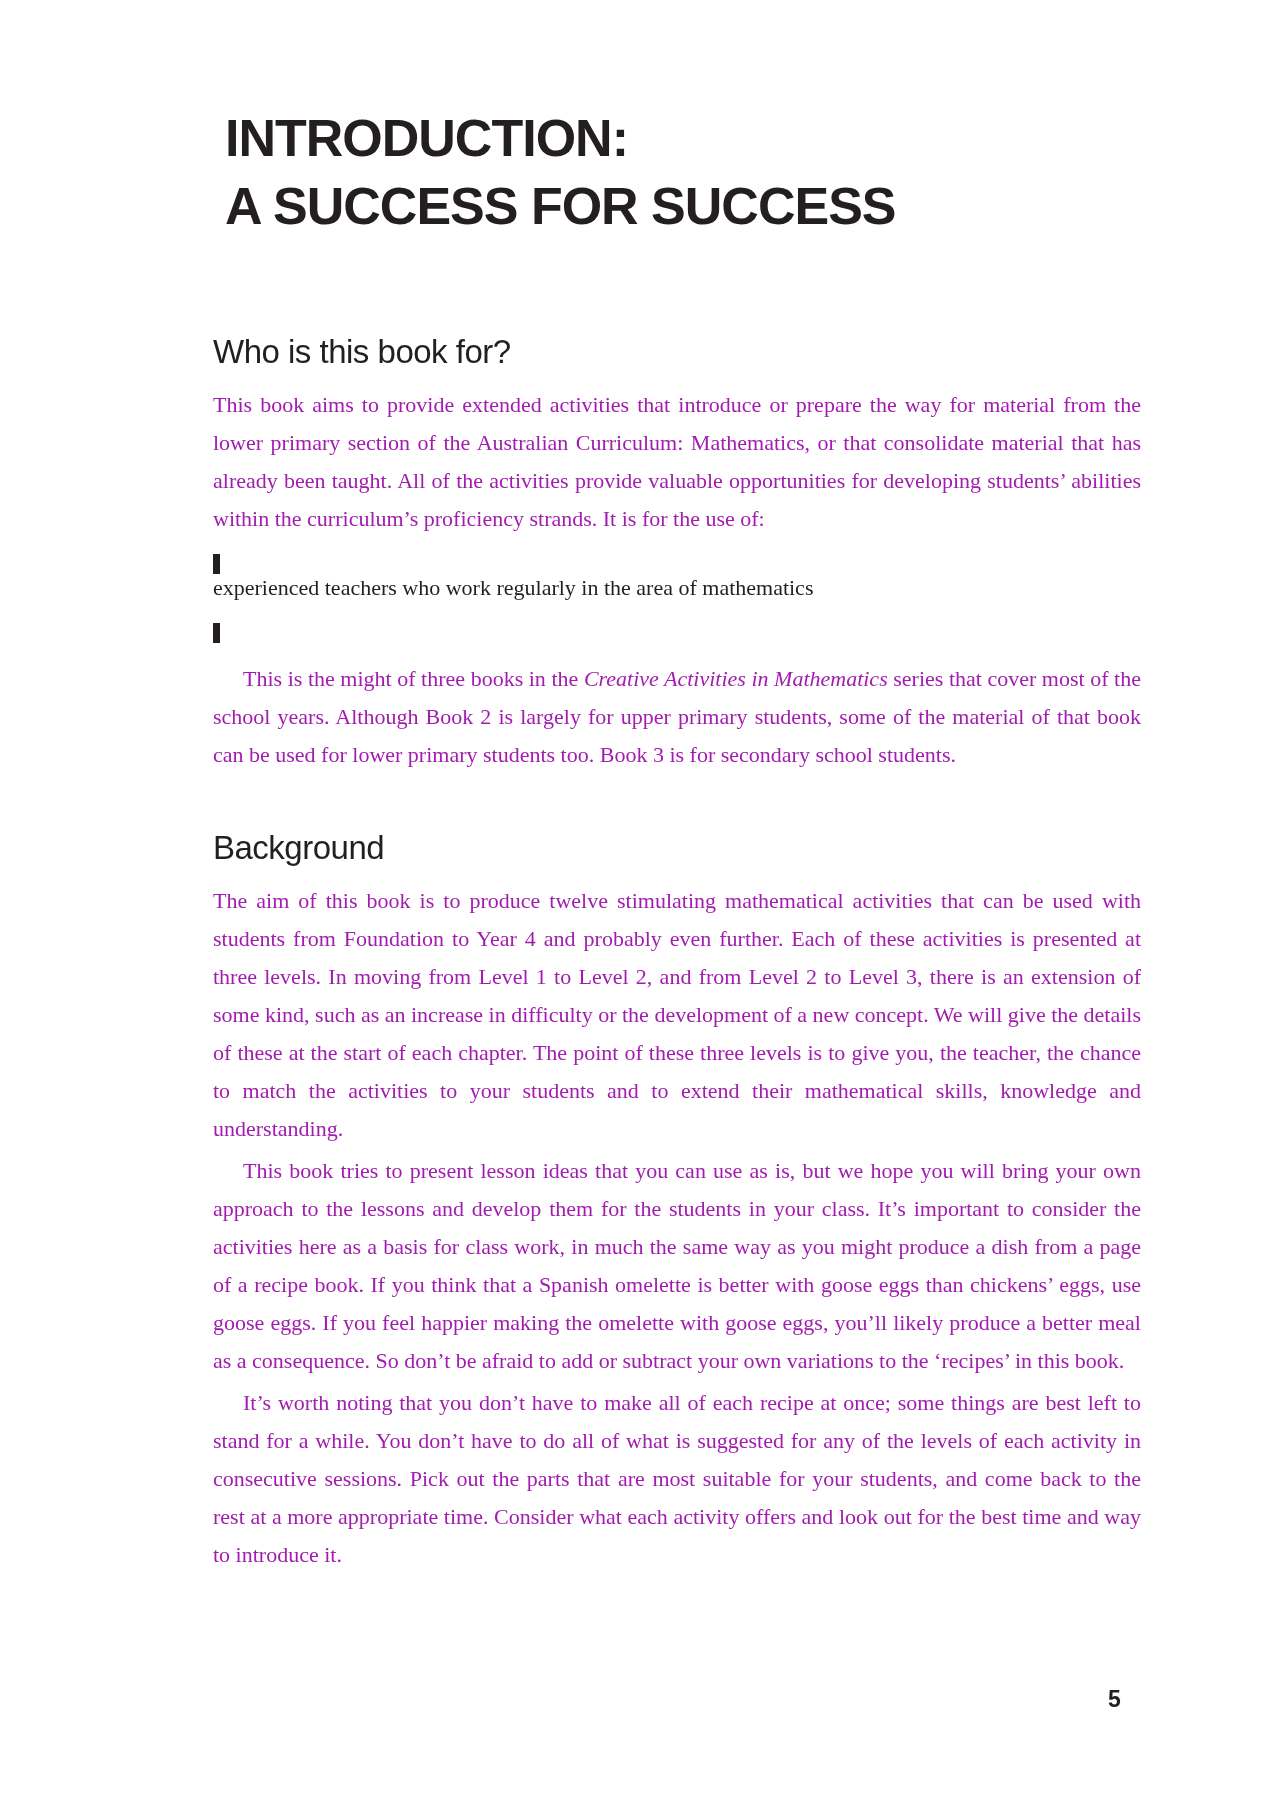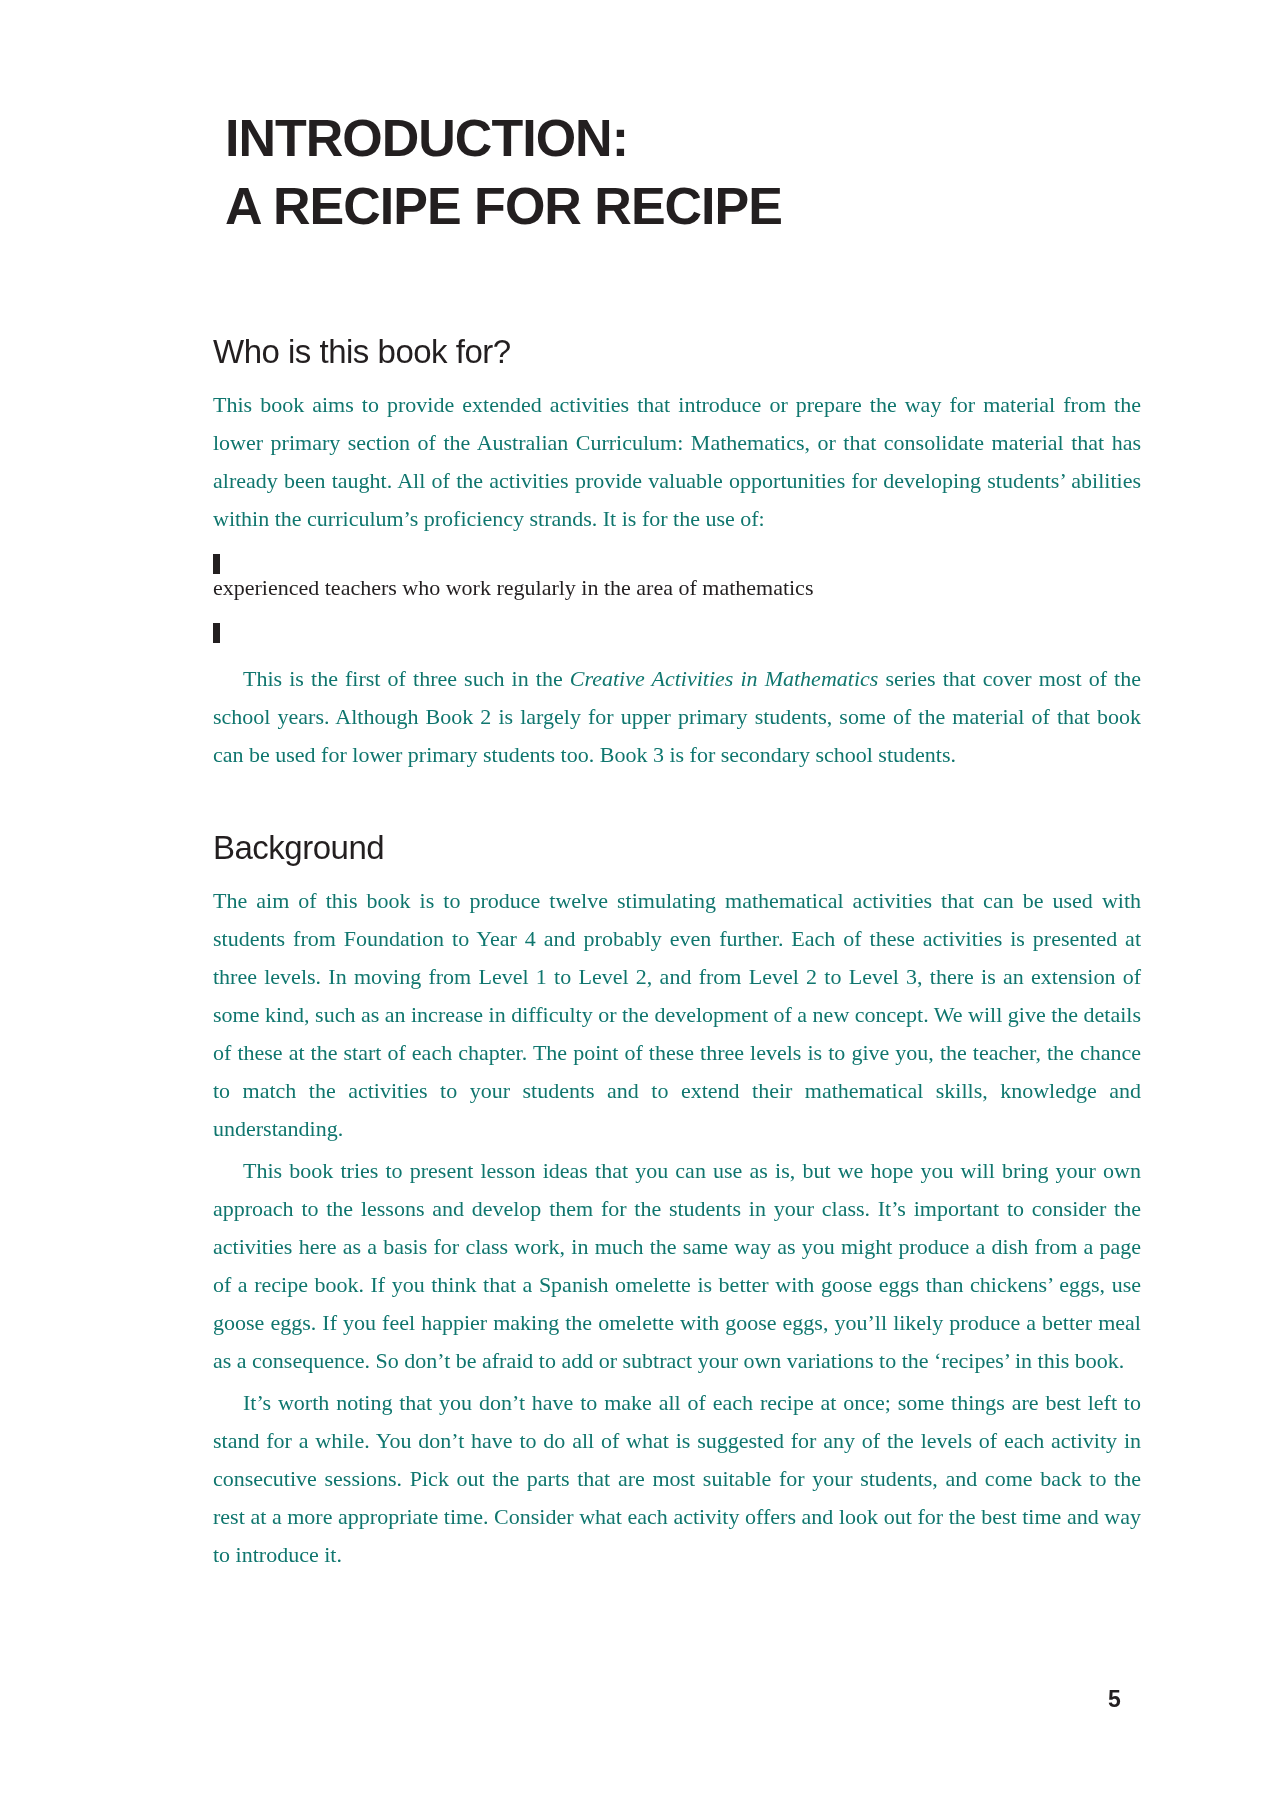--- a/index.html
+++ b/index.html
@@ -43,21 +43,21 @@
     color: #231f20;
     margin: 0;
   }
   .heading-who   { margin-top: 92px; }
   .heading-bg    { margin-top: 54px; }
   .body-para {
     margin: 0;
     font-size: 22px;
     line-height: 38px;
     text-align: justify;
-    color: #0f766e;
+    color: #a21caf;
   }
   .first-after-heading { margin-top: 14px; }
   .follow-para { margin-top: 4px; }
   .indented { text-indent: 30px; }
   .bullet-list {
     list-style: none;
     margin: 12px 0 0 0;
     padding: 0;
   }
   .bullet-item {
@@ -89,39 +89,39 @@
   }
 </style>
 </head>
 <body>
 
 <div class="page">
   <div class="content">
 
     <h1 class="chapter-title">
       <span class="title-line">INTRODUCTION:</span>
-      <span class="title-line">A RECIPE FOR RECIPE</span>
+      <span class="title-line">A SUCCESS FOR SUCCESS</span>
     </h1>
 
     <h2 class="section-heading heading-who">Who is this book for?</h2>
 
     <p class="body-para first-after-heading">This book aims to provide extended activities that introduce or prepare the way for material from the lower primary section of the Australian Curriculum: Mathematics, or that consolidate material that has already been taught. All of the activities provide valuable opportunities for developing students’ abilities within the curriculum’s proficiency strands. It is for the use of:</p>
 
     <ul class="bullet-list">
       <li class="bullet-item">
         <span class="bullet-marker"></span>
         <span>experienced teachers who work regularly in the area of mathematics</span>
       </li>
       <li class="bullet-item">
         <span class="bullet-marker"></span>
       </li>
     </ul>
 
     <p class="body-para indented follow-para">
-      <span>This is the first of three such in the </span><span class="series-title">Creative Activities in Mathematics</span><span> series that cover most of the school years. Although Book 2 is largely for upper primary students, some of the material of that book can be used for lower primary students too. Book 3 is for secondary school students.</span>
+      <span>This is the might of three books in the </span><span class="series-title">Creative Activities in Mathematics</span><span> series that cover most of the school years. Although Book 2 is largely for upper primary students, some of the material of that book can be used for lower primary students too. Book 3 is for secondary school students.</span>
     </p>
 
     <h2 class="section-heading heading-bg">Background</h2>
 
     <p class="body-para first-after-heading">The aim of this book is to produce twelve stimulating mathematical activities that can be used with students from Foundation to Year 4 and probably even further. Each of these activities is presented at three levels. In moving from Level 1 to Level 2, and from Level 2 to Level 3, there is an extension of some kind, such as an increase in difficulty or the development of a new concept. We will give the details of these at the start of each chapter. The point of these three levels is to give you, the teacher, the chance to match the activities to your students and to extend their mathematical skills, knowledge and understanding.</p>
 
     <p class="body-para indented follow-para">This book tries to present lesson ideas that you can use as is, but we hope you will bring your own approach to the lessons and develop them for the students in your class. It’s important to consider the activities here as a basis for class work, in much the same way as you might produce a dish from a page of a recipe book. If you think that a Spanish omelette is better with goose eggs than chickens’ eggs, use goose eggs. If you feel happier making the omelette with goose eggs, you’ll likely produce a better meal as a consequence. So don’t be afraid to add or subtract your own variations to the ‘recipes’ in this book.</p>
 
     <p class="body-para indented follow-para">It’s worth noting that you don’t have to make all of each recipe at once; some things are best left to stand for a while. You don’t have to do all of what is suggested for any of the levels of each activity in consecutive sessions. Pick out the parts that are most suitable for your students, and come back to the rest at a more appropriate time. Consider what each activity offers and look out for the best time and way to introduce it.</p>
 

